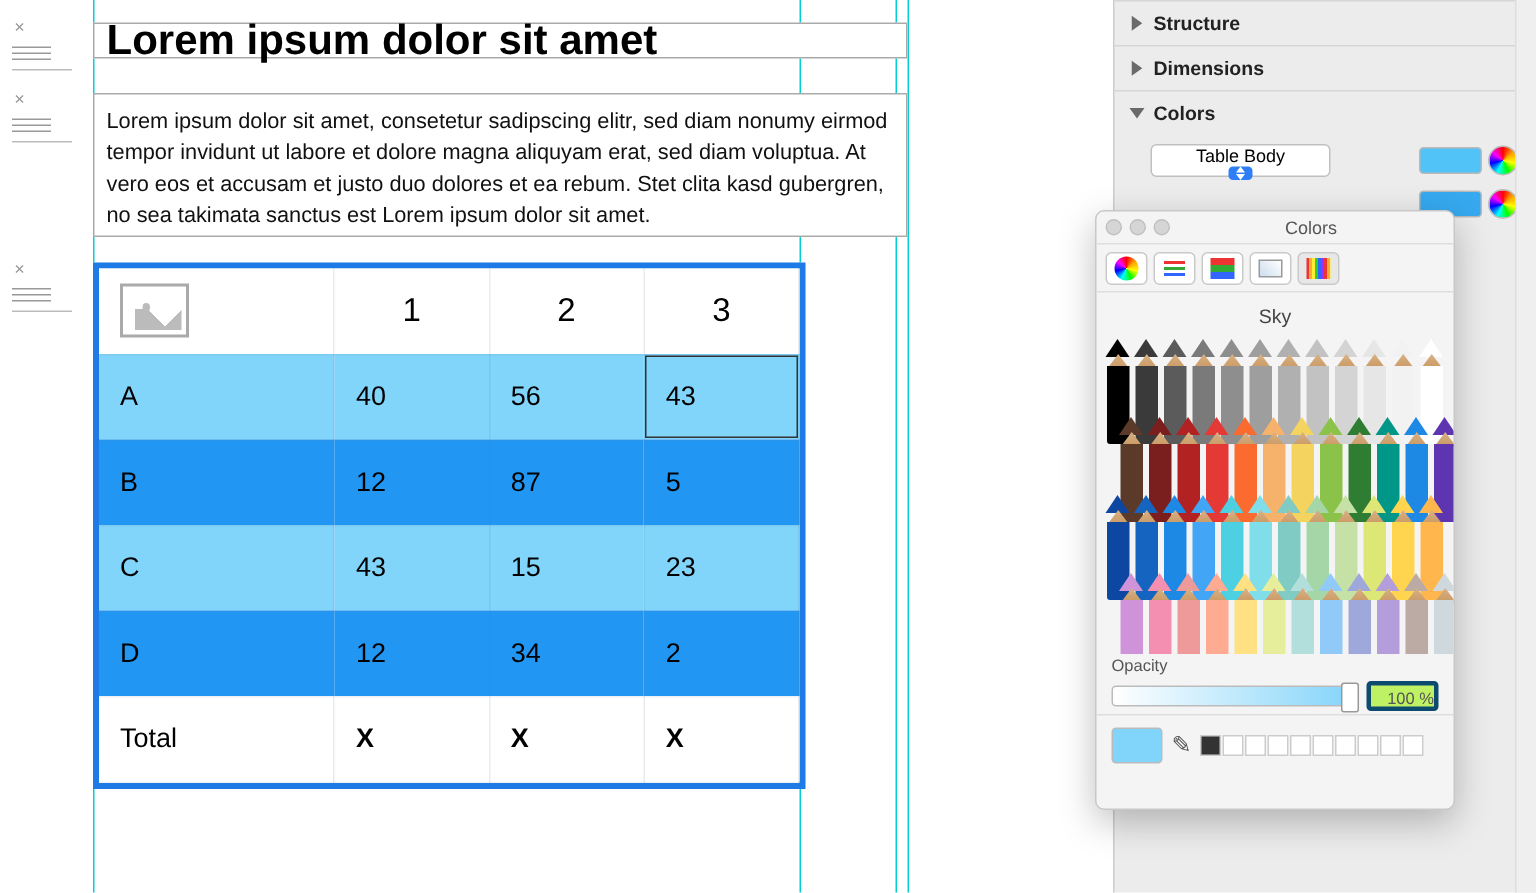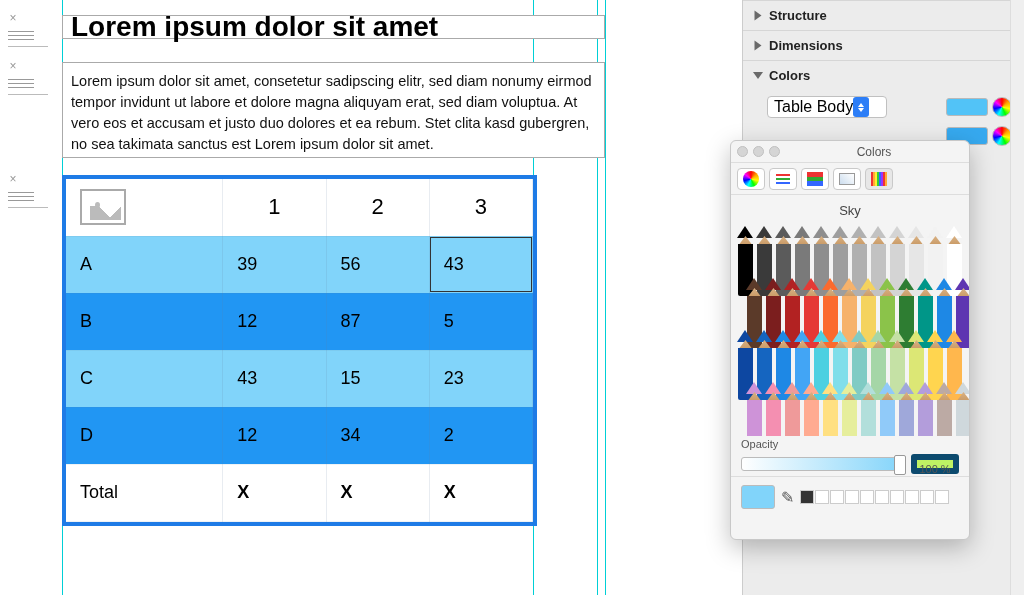--- a/index.html
+++ b/index.html
@@ -47,21 +47,21 @@
   .title-row { display:flex; justify-content:center; align-items:center; height:32px; gap:6px; }
   .title-row b { font-size:13px; }
   .help { width:16px; height:16px; border-radius:50%; border:1.5px solid #42a5f5; color:#42a5f5; font-size:11px; display:flex; align-items:center; justify-content:center; font-weight:bold; }
   .section { border-top:1px solid #d6d6d6; padding:7px 10px; display:flex; align-items:center; gap:6px; }
   .disc { width:0;height:0;border-left:5px solid transparent;border-right:5px solid transparent;border-top:7px solid #6a6a6a; transform:rotate(-90deg); }
   .disc.open { transform:none; }
   .section b { font-weight:bold; color:#222; }
 
   .colors-body { padding:6px 12px 10px 24px; display:flex; flex-direction:column; gap:8px; }
   .selrow { display:flex; align-items:center; gap:10px; }
-  .mac-select { height:22px; border:1px solid #c0c0c0; border-radius:4px; background:#fff; padding:0 6px; font-size:16px; display:flex; align-items:center; width:120px; justify-content:flex-start; }
+  .mac-select { height:22px; border:1px solid #c0c0c0; border-radius:4px; background:#fff; padding:0 6px; font-size:12px; display:flex; align-items:center; width:120px; justify-content:space-between;flex-direction:column; }
   .mac-select .arrows { width:16px; height:20px; background:#2d7ef7; border-radius:3px; display:flex; flex-direction:column; align-items:center; justify-content:center; }
   .mac-select .arrows span { width:0;height:0;border-left:3px solid transparent;border-right:3px solid transparent; }
   .mac-select .arrows .up { border-bottom:4px solid #fff; margin-bottom:1px; }
   .mac-select .arrows .dn { border-top:4px solid #fff; }
   .swatch-row { display:flex; align-items:center; gap:4px; margin-left:auto; }
   .swatch { width:42px; height:18px; border-radius:3px; border:1px solid #b9b9b9; }
   .picker-btn { width:20px;height:20px;border-radius:50%; background:conic-gradient(red,orange,yellow,lime,cyan,blue,magenta,red); border:1px solid #bbb; }
 
   
   .color-win { position:absolute; left:730px; top:140px; width:240px; height:400px; background:#f4f4f4; border:1px solid #c8c8c8; border-radius:6px; box-shadow:0 8px 24px rgba(0,0,0,.25); display:flex; flex-direction:column; }
@@ -84,21 +84,21 @@
   .pencil { width:17px; height:70px; position:relative; }
   .pencil .tip { position:absolute; top:0; left:0; width:0;height:0;border-left:8.5px solid transparent;border-right:8.5px solid transparent; }
   .pencil .wood { position:absolute; top:10px; left:1px; width:15px; height:10px; background:linear-gradient(#d8b184,#c89862); clip-path:polygon(50% 0,100% 100%,0 100%); }
   .pencil .body { position:absolute; top:18px; left:1px; width:15px; height:52px; border-radius:0 0 2px 2px; }
 
   .cw-opacity { padding:2px 10px; font-size:11px; color:#555; }
   .opa-ctrl { display:flex; align-items:center; gap:6px; margin-top:4px; }
   .opa-track { flex:1; height:14px; border:1px solid #bbb; border-radius:3px; background:linear-gradient(90deg,#fff,#82d4fa);
                background-color:#eee; position:relative; }
   .opa-thumb { position:absolute; right:-2px; top:-3px; width:12px;height:20px; background:#fff;border:1px solid #999; border-radius:2px; }
-  .opa-val { width:48px; height:20px; border:6px solid #0c4a6e; background:#bef264; font-size:11px; text-align:center; line-height:18px; border-radius:3px; }
+  .opa-val { width:48px; height:20px; border:3px solid #0c4a6e; background:#bef264; font-size:11px; text-align:right; line-height:18px; border-radius:3px; }
 
   .cw-swatches { display:flex; align-items:center; gap:6px; padding:8px 10px; border-top:1px solid #ddd; }
   .big-sw { width:34px;height:24px;border:1px solid #bbb;border-radius:3px; }
   .drop-icn { font-size:16px; color:#555; }
   .mini { display:grid; grid-template-columns:repeat(10,14px); gap:1px; }
   .mini span { width:14px;height:14px;border:1px solid #ccc;background:#fff; }
   .mini span.pick { background:#333; }
 
   .scrollbar { position:absolute; right:0; top:0; width:14px; height:100%; background:#efefef; border-left:1px solid #ddd; }
 </style>
@@ -155,21 +155,21 @@
               </div>
             </th>
             <th>1</th>
             <th>2</th>
             <th>3</th>
           </tr>
         </thead>
       <tbody id="tbody">
           <tr class="row-light">
             <td>A</td>
-            <td>39</td>
+            <td>40</td>
             <td>56</td>
             <td class="selcell">43</td>
           </tr>
           <tr class="row-dark">
             <td>B</td>
             <td>12</td>
             <td>87</td>
             <td>5</td>
           </tr>
           <tr class="row-light">

